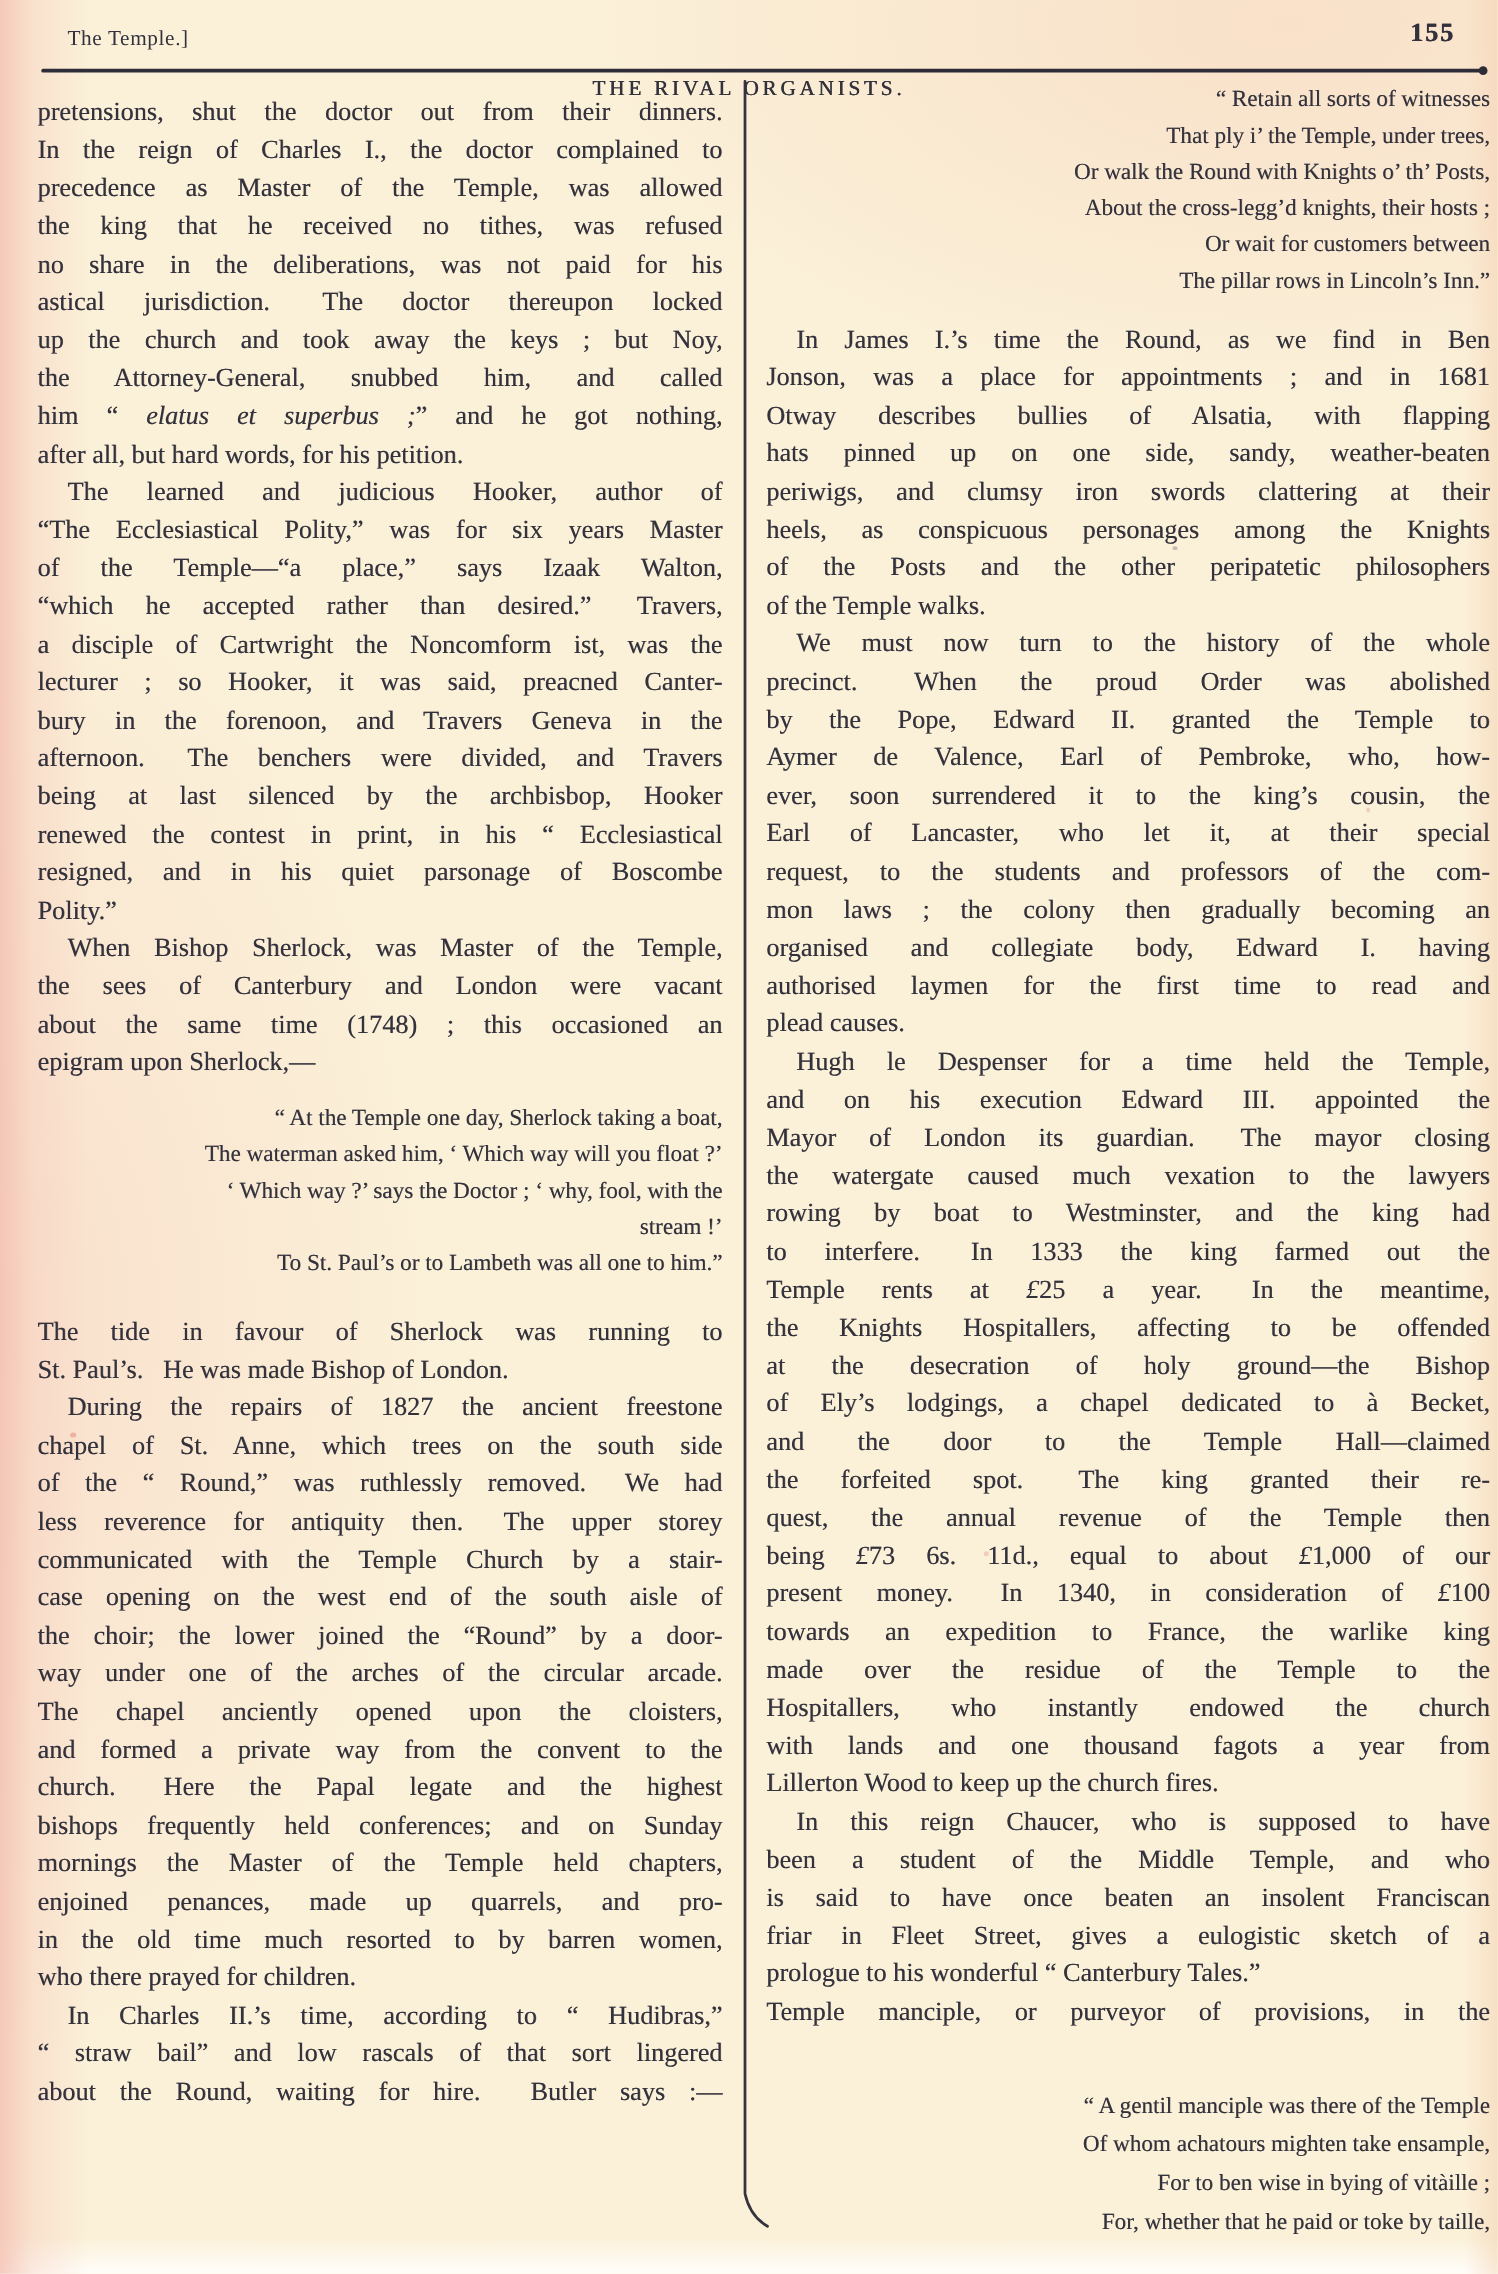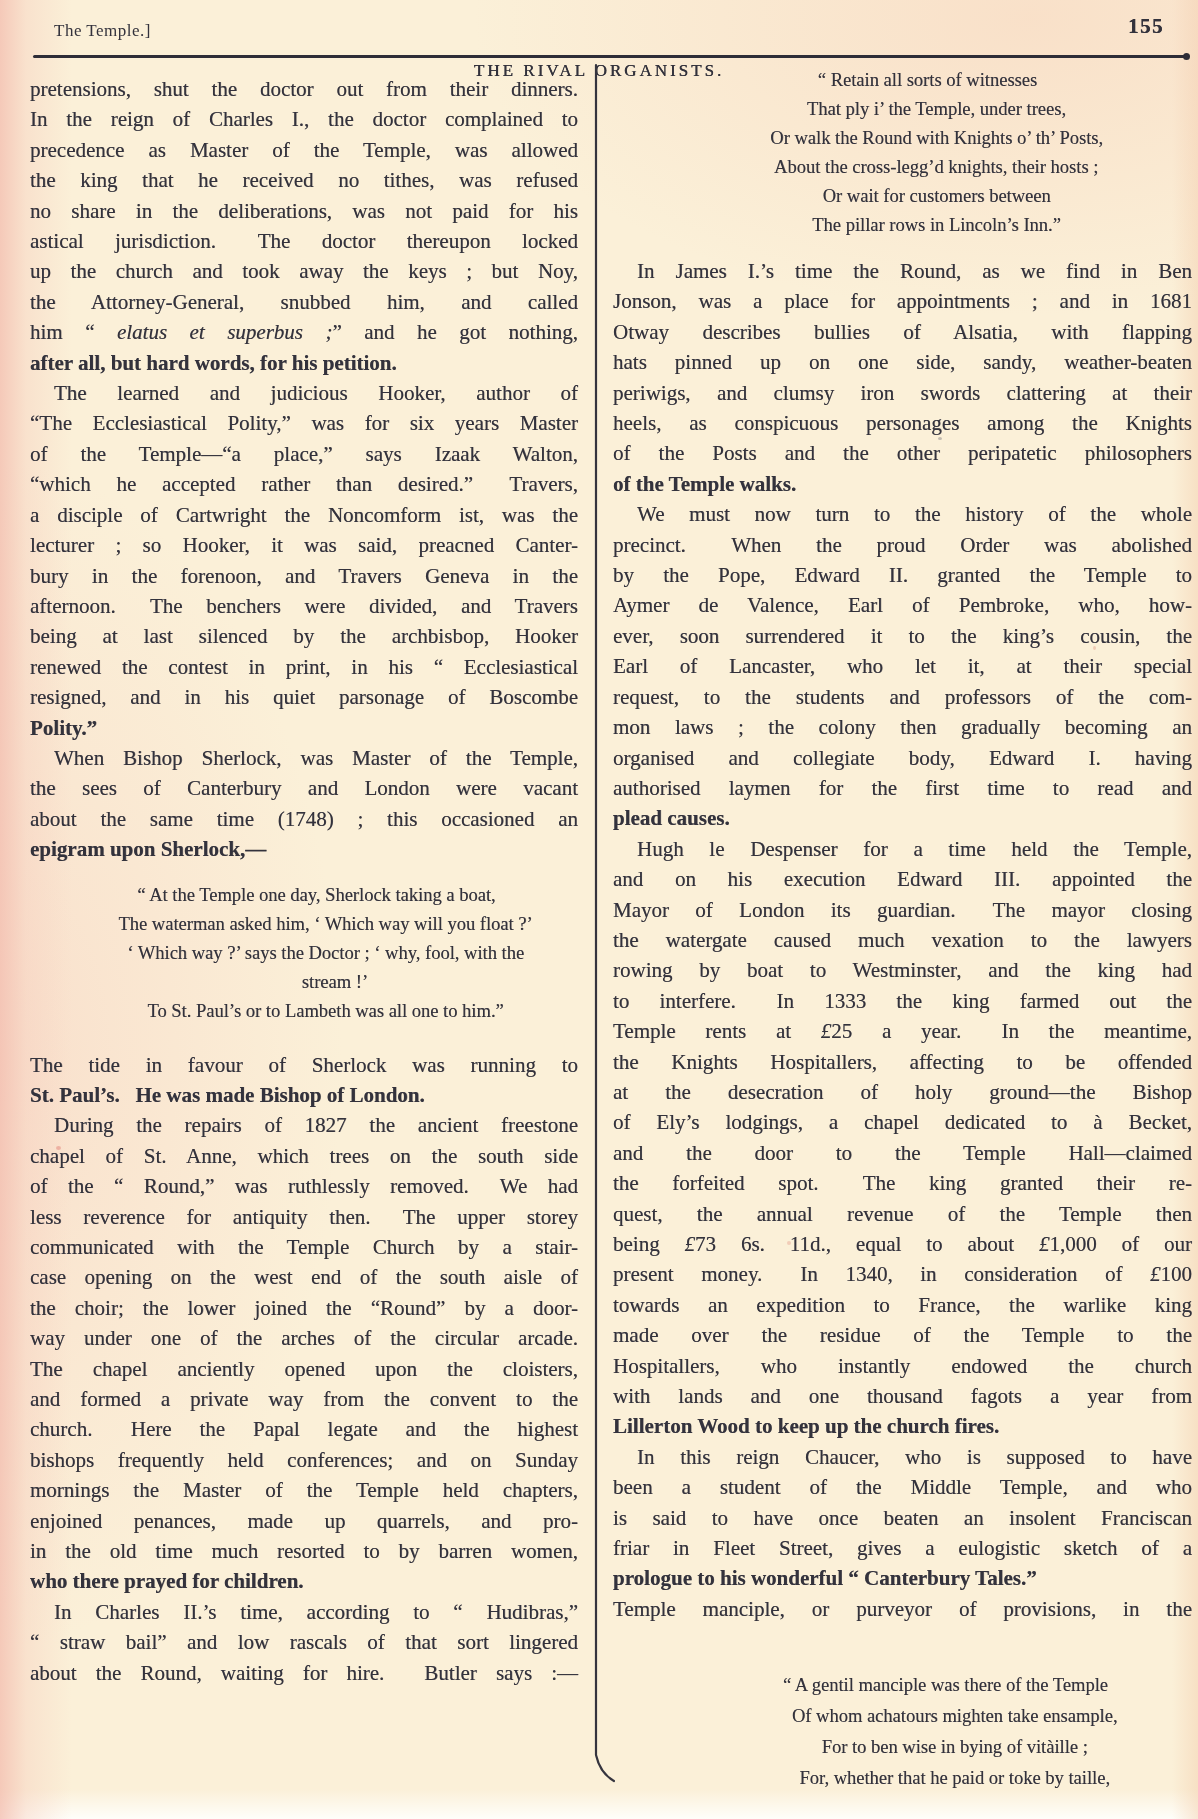--- a/index.html
+++ b/index.html
@@ -22,24 +22,24 @@
     letter-spacing:1.5px;text-shadow:.3px 0 0 currentColor;}
   .rule{position:absolute;left:33px;right:10px;top:55px;height:2.6px;background:#2e2d37;border-radius:2px;}
   .rule::after{content:"";position:absolute;right:-2px;top:-2.2px;width:7px;height:7px;border-radius:50%;background:#2e2d37;}
   .divider{position:absolute;left:590px;top:63px;}
   .col{position:absolute;}
   .col-left{left:30px;top:74px;width:548px;}
   .col-right{left:613px;top:64px;width:579px;}
   .para{margin:0;}
   .line{font-size:21px;line-height:30.4px;text-align:justify;text-align-last:justify;
     text-justify:inter-word;text-shadow:.3px 0 0 rgba(42,41,54,.55);}
-  .line.endline{text-align-last:left;font-weight:bold;}
+  .line.endline{text-align-last:left;}
   .line.first{text-indent:24px;}
   .verse{font-size:18.5px;line-height:29px;margin:16px 0 24px;}
-  .vline{white-space:pre;text-align:center;text-shadow:.3px 0 0 rgba(42,41,54,.5);}
+  .vline{white-space:pre;text-align:right;text-shadow:.3px 0 0 rgba(42,41,54,.5);}
   .verse.sherlock{padding-left:25px;}
   .verse.butler{padding-left:50px;margin-top:2px;margin-bottom:16px;}
   .verse.chaucer{padding-left:86px;margin-top:46px;line-height:31px;margin-bottom:0;}
   .speck{position:absolute;border-radius:50%;}
   .speck.s1{left:56px;top:1146px;width:5px;height:4px;background:rgba(224,120,110,.45);}
   .speck.s2{left:938px;top:437px;width:4px;height:3px;background:rgba(90,88,100,.35);}
   .speck.s3{left:1093px;top:646px;width:3px;height:4px;background:rgba(225,150,130,.4);}
   .speck.s4{left:787px;top:1241px;width:4px;height:4px;background:rgba(226,140,125,.35);}
 </style>
 </head>

